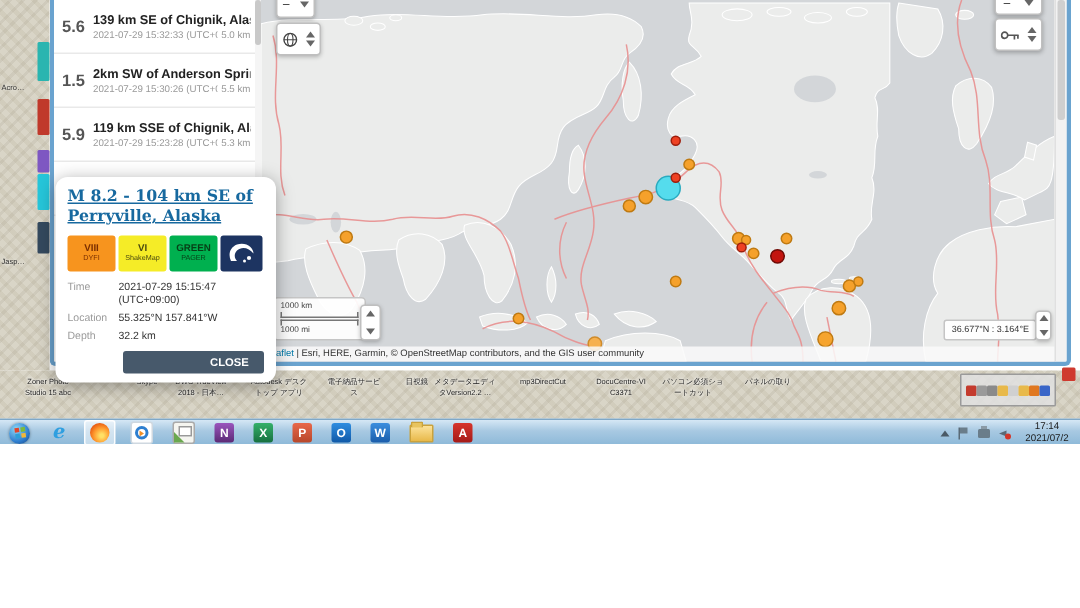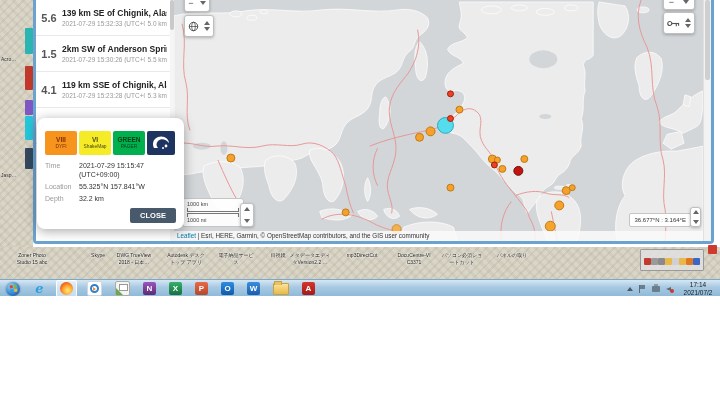--- a/index.html
+++ b/index.html
@@ -57,21 +57,21 @@
   .badge-row{display:flex;gap:2px;margin:6px 0 6px 0;}
   .badge{width:32px;height:24px;border-radius:2px;display:flex;flex-direction:column;align-items:center;
          justify-content:center;cursor:pointer;flex:none;}
   .badge .b-val{font-size:6.5px;font-weight:bold;line-height:8px;}
   .badge .b-lab{font-size:4.8px;line-height:6px;}
   .badge-tsunami{width:28px;display:flex;align-items:center;justify-content:center;}
   .field{display:flex;font-size:7px;line-height:9px;margin-top:3px;}
   .f-label{width:34px;color:#9a9a9a;flex:none;}
   .f-value{color:#333;}
   .close-btn{margin-top:5px;margin-left:auto;width:46px;height:15px;background:#47596b;color:#fff;
-     font-size:7.5px;font-weight:bold;display:flex;align-items:center;justify-content:center;border-radius:2px;cursor:pointer;}
+     font-size:7.5px;font-weight:bold;display:flex;align-items:center;justify-content:center;border-radius:2px;cursor:pointer;padding-left:48px;}
   
   .inner-band{position:absolute;left:0;top:247px;width:720px;height:32px;}
   .desk-label{position:absolute;top:5px;width:52px;text-align:center;font-size:5px;line-height:6.5px;
      color:#1d1d1d;text-shadow:0 0 2px #fff,0 0 2px #fff;cursor:pointer;}
   .band-tray{position:absolute;right:16px;top:2px;display:flex;gap:2px;align-items:center;
      background:rgba(225,225,225,.85);border:1px solid #9a9a9a;padding:1px 3px;border-radius:1px;}
   .tray-chip{width:7px;height:7px;border-radius:1px;display:inline-block;}
   .band-corner{position:absolute;right:3px;top:-2px;width:9px;height:9px;background:#cf3a2f;border-radius:1px;}
   
   .taskbar{position:absolute;left:0;top:279px;width:720px;height:17px;
@@ -133,41 +133,42 @@
         <div class="mag">1.5</div>
         <div class="info">
           <div class="q-title">2km SW of Anderson Springs…</div>
           <div class="meta">
             <span class="time">2021-07-29 15:30:26 (UTC+0…</span>
             <span class="depth">5.5 km</span>
           </div>
         </div>
       </div>
       <div class="row">
-        <div class="mag">4.1</div>
+        <div class="mag">5.9</div>
         <div class="info">
           <div class="q-title">119 km SSE of Chignik, Alas…</div>
           <div class="meta">
             <span class="time">2021-07-29 15:23:28 (UTC+0…</span>
             <span class="depth">5.3 km</span>
           </div>
         </div>
       </div>
       <div class="row">
         <div class="mag">6.1</div>
         <div class="info">
           <div class="q-title">114 km SSE of Perryville, Al…</div>
           <div class="meta">
             <span class="time"></span>
             <span class="depth"></span>
           </div>
         </div>
       </div>
 
       <div class="popup">
+        <div class="popup-title">M 8.2 - 104 km SE of Perryville, Alaska</div>
         <div class="badge-row">
           <div class="badge" id="badge0" style="background: rgb(247, 148, 30); color: rgb(122, 46, 0);">
             <span class="b-val">VIII</span>
             <span class="b-lab">DYFI</span>
           </div>
           <div class="badge" id="badge1" style="background: rgb(245, 236, 39); color: rgb(74, 74, 16);">
             <span class="b-val">VI</span>
             <span class="b-lab">ShakeMap</span>
           </div>
           <div class="badge" id="badge2" style="background: rgb(0, 176, 79); color: rgb(6, 63, 22);">

